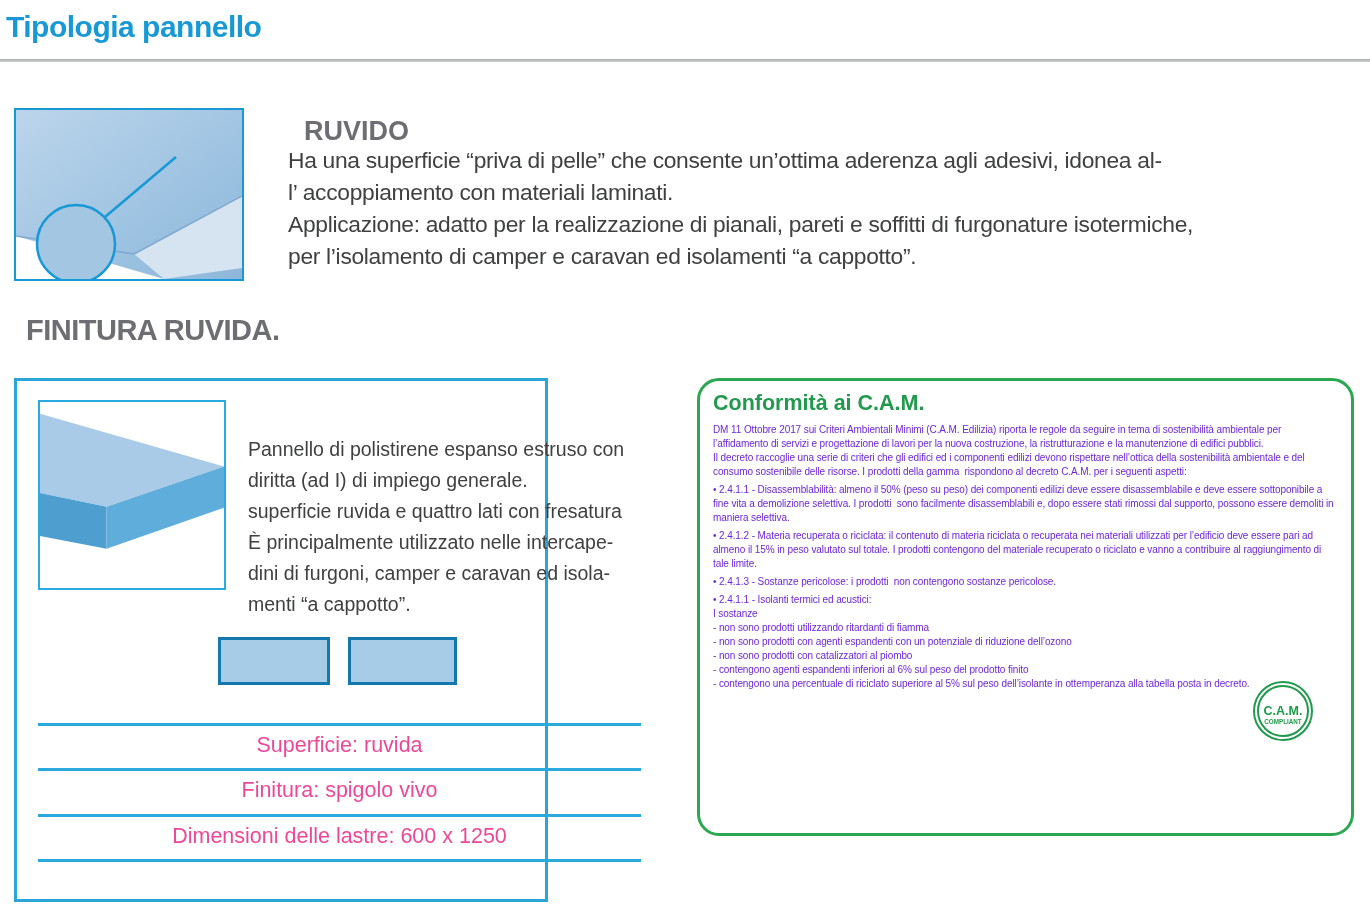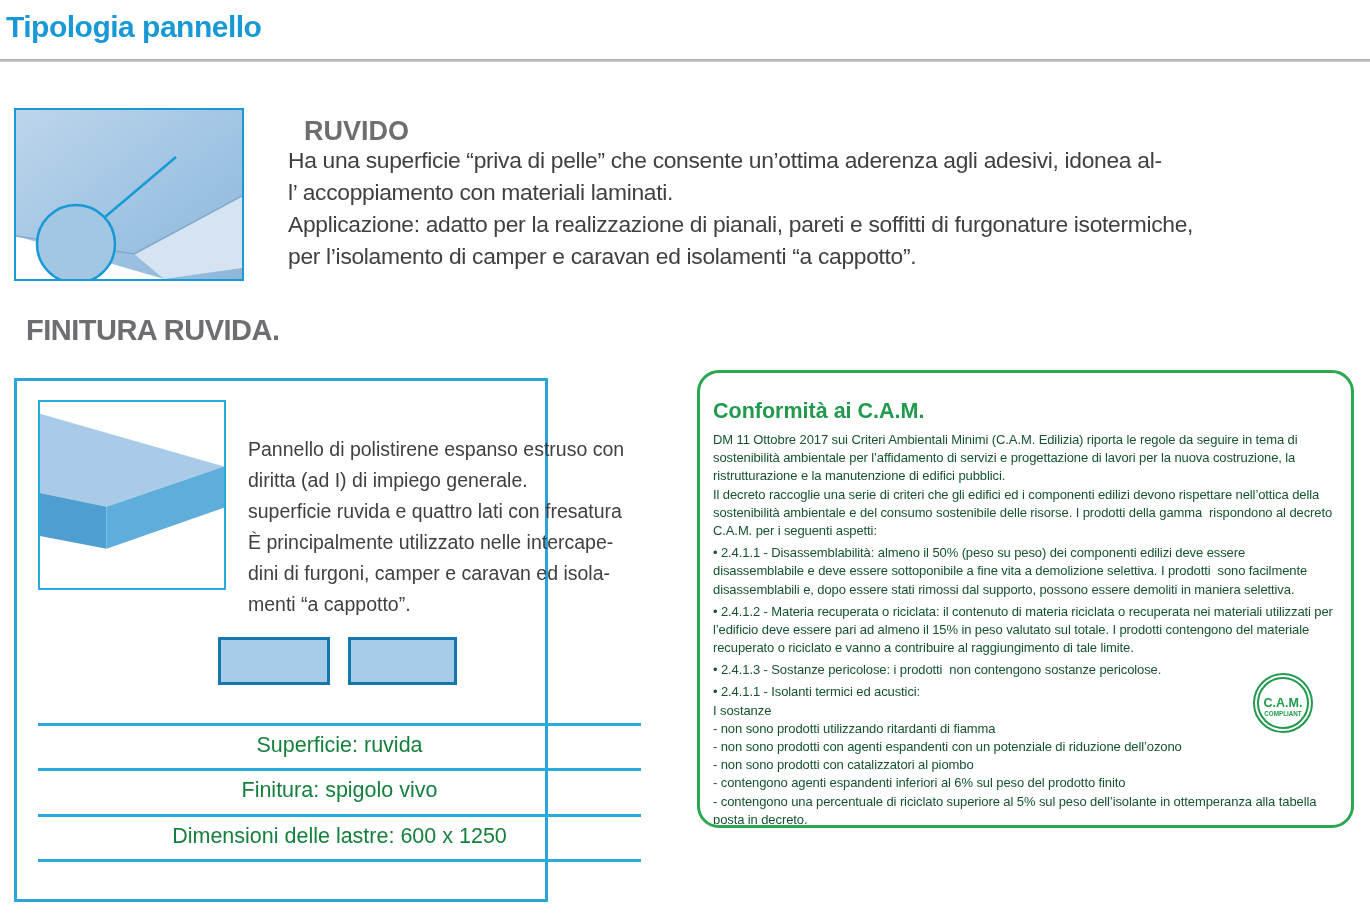--- a/index.html
+++ b/index.html
@@ -30,30 +30,30 @@
         border:2px solid #29abe2;box-sizing:border-box;background:#fff;}
   .desc{position:absolute;left:231px;top:53px;width:405px;font-size:19.5px;
         line-height:31px;color:#3f4041;}
   .desc p{margin:0;white-space:nowrap;}
   .sample-rect{position:absolute;width:112px;height:48px;background:#a6cce8;
                border:3px solid #1478ad;box-sizing:border-box;}
   .rect1{left:201px;top:256px;}
   .rect2{left:331px;top:256px;width:109px;}
   .spec-line{position:absolute;left:21px;width:603px;height:3px;background:#2aa9dc;}
   .spec-text{position:absolute;left:21px;width:603px;height:43px;display:flex;
-             align-items:center;justify-content:center;font-size:21.5px;color:#15803d;
+             align-items:center;justify-content:center;font-size:21.5px;color:#ec4899;
              white-space:nowrap;}
   .sl1{top:342px;} .sl2{top:387px;} .sl3{top:433px;} .sl4{top:478px;}
   .st1{top:343px;} .st2{top:388px;} .st3{top:434px;}
 
-  .cam-box{position:absolute;left:697px;top:370px;width:657px;height:458px;
+  .cam-box{position:absolute;left:697px;top:378px;width:657px;height:458px;
            border:3px solid #2aa750;border-radius:22px;box-sizing:border-box;
-           padding:24px 13px;overflow:hidden;}
+           padding:8px 13px;overflow:hidden;}
   .cam-title{margin:2px 0 7px 0;font-size:21.5px;font-weight:bold;color:#219a4d;}
-  .cam-body{font-size:13px;line-height:1.4;letter-spacing:-0.1px;color:#14532d;}
+  .cam-body{font-size:10px;line-height:1.4;letter-spacing:-0.1px;color:#6d28d9;}
   .cam-body p{margin:0;}
   .cam-body p.gap{margin-top:4px;}
   .b{font-weight:normal;}
 
   .stamp{position:absolute;left:553px;top:300px;width:60px;height:60px;
          border:2px solid #219a4d;border-radius:50%;box-sizing:border-box;
          display:flex;padding:2px;background:#fff;}
   .stamp-inner{flex:1;border:2px solid #219a4d;border-radius:50%;display:flex;
                flex-direction:column;align-items:center;justify-content:center;
                color:#1f9a4b;}

